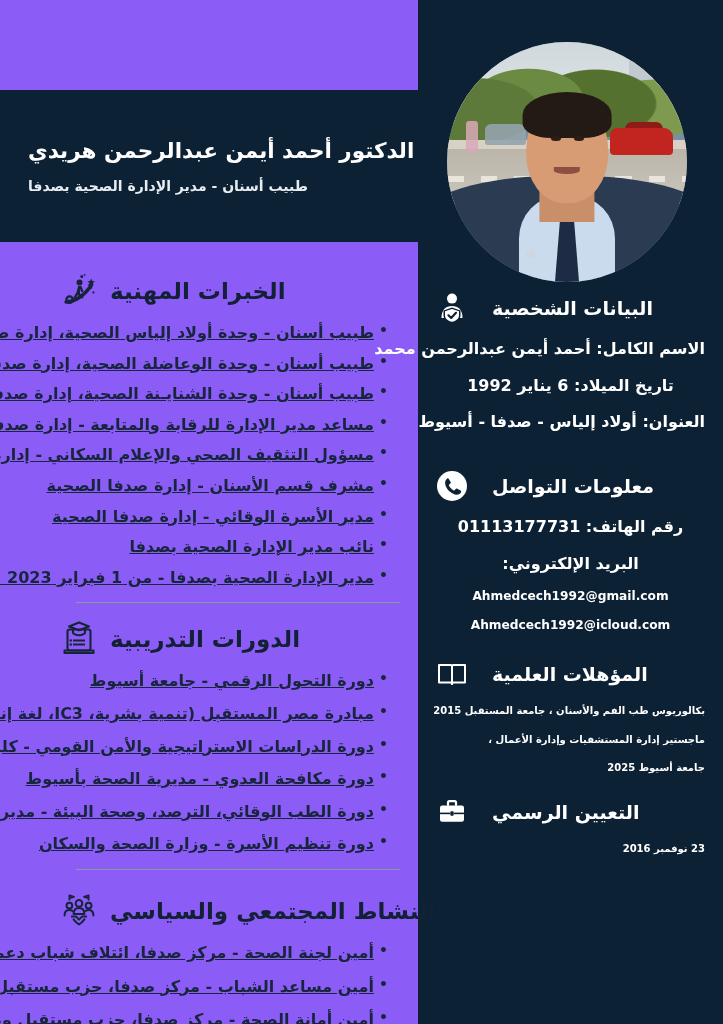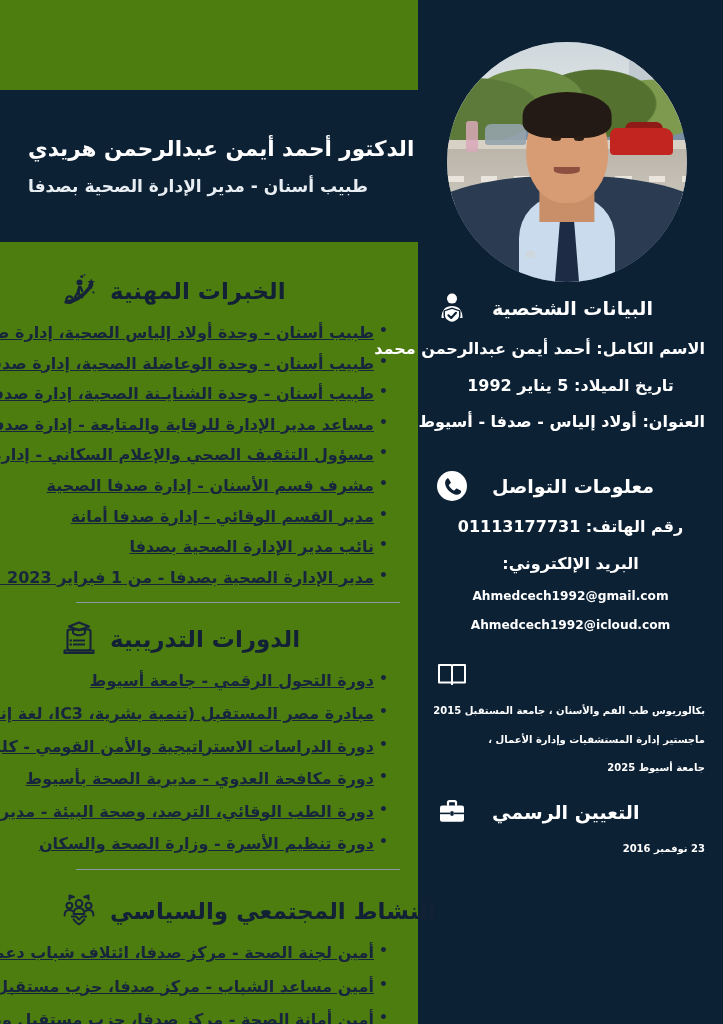--- a/index.html
+++ b/index.html
@@ -5,21 +5,21 @@
   * { margin:0; padding:0; box-sizing:border-box; }
   html, body {
     width:723px; height:1024px;
     background:#ffffff;
     font-family:"DejaVu Sans", sans-serif;
     overflow:hidden;
   }
   .page {
     position:relative;
     width:723px; height:1024px;
-    background:#4d7c0f;
+    background:#8b5cf6;
   }
 
   
   .sidebar {
     position:absolute;
     top:0; right:0;
     width:305px; height:1024px;
     background:#0d2135;
   }
 
@@ -40,21 +40,21 @@
     color:#ffffff;
     font-size:21.5px;
     font-weight:bold;
     letter-spacing:0px;
     line-height:1.25;
     white-space:nowrap;
     direction:rtl;
   }
   .hdr-sub {
     color:#e8edf2;
-    font-size:17px;
+    font-size:14px;
     font-weight:bold;
     margin-top:14px;
     white-space:nowrap;
     direction:rtl;
   }
 
   
   .portrait-wrap {
     position:absolute;
     top:42px; right:36px;
@@ -206,21 +206,21 @@
           <path d="M5.5 26 C5.5 17.5 10 14 16 14 C22 14 26.5 17.5 26.5 26 Z" fill="#fff"></path>
           <path d="M16 15.5 L24.5 18.4 L24.5 23.6 C24.5 27.6 20.6 30.3 16 31.4 C11.4 30.3 7.5 27.6 7.5 23.6 L7.5 18.4 Z" fill="#0d2135"></path>
           <path d="M16 17 L23 19.3 L23 23.4 C23 26.6 19.9 28.9 16 29.8 C12.1 28.9 9 26.6 9 23.4 L9 19.3 Z" fill="#fff"></path>
           <path d="M12.4 23.3 L15.2 26 L20 20.8" fill="none" stroke="#0d2135" stroke-width="2.1" stroke-linecap="round" stroke-linejoin="round"></path>
         </svg>
       </span>
       <h2>البيانات الشخصية</h2>
     </div>
     <div class="sb-body">
       <div class="sb-line">الاسم الكامل: أحمد أيمن عبدالرحمن محمد</div>
-      <div class="sb-line">تاريخ الميلاد: 5 يناير 1992</div>
+      <div class="sb-line">تاريخ الميلاد: 6 يناير 1992</div>
       <div class="sb-line">العنوان: أولاد إلياس - صدفا - أسيوط</div>
     </div>
   </div>
 
   <div class="sb-sec" style="top:470px;">
     <div class="sb-head">
       <span class="sb-icon">
         <svg viewBox="0 0 32 32" width="32" height="32" aria-hidden="true">
           <circle cx="16" cy="16" r="15" fill="#fff"></circle>
           <path d="M11.2 8.6 C9.4 10.2 8.6 12.4 9.4 15 C10.8 19.6 14.6 23.2 19 24.4 C21.6 25.1 23.6 24.2 24.9 22.4 C25.4 21.7 25.2 21 24.5 20.6 L21.3 18.7 C20.7 18.3 20.1 18.4 19.7 19 L18.9 20.1 C18.6 20.5 18.2 20.6 17.7 20.4 C15.6 19.4 13.9 17.7 12.9 15.6 C12.7 15.1 12.8 14.7 13.2 14.4 L14.3 13.6 C14.9 13.2 15 12.6 14.6 12 L12.8 8.9 C12.4 8.2 11.8 8.1 11.2 8.6 Z" fill="#0d2135"></path>
@@ -238,20 +238,21 @@
 
   <div class="sb-sec" style="top:658px;">
     <div class="sb-head">
       <span class="sb-icon">
         <svg viewBox="0 0 32 32" width="32" height="32" aria-hidden="true">
           <path d="M3 7 L14.6 7 C15.4 7 16 7.6 16 8.4 L16 26 C16 25 15.4 24.6 14.6 24.6 L3 24.6 Z" fill="none" stroke="#fff" stroke-width="2" stroke-linejoin="round"></path>
           <path d="M29 7 L17.4 7 C16.6 7 16 7.6 16 8.4 L16 26 C16 25 16.6 24.6 17.4 24.6 L29 24.6 Z" fill="none" stroke="#fff" stroke-width="2" stroke-linejoin="round"></path>
           <line x1="16" y1="9" x2="16" y2="25.6" stroke="#fff" stroke-width="2"></line>
         </svg>
       </span>
+      <h2>المؤهلات العلمية</h2>
     </div>
     <div class="sb-body">
       <div class="sb-line small">بكالوريوس طب الفم والأسنان ، جامعة المستقبل 2015</div>
       <div class="sb-line small">ماجستير إدارة المستشفيات وإدارة الأعمال ،</div>
       <div class="sb-line small">جامعة أسيوط 2025</div>
     </div>
   </div>
 
   <div class="sb-sec" style="top:796px;">
     <div class="sb-head">
@@ -290,21 +291,21 @@
         </span>
         <h2>الخبرات المهنية</h2>
       </div>
       <ul class="m-list">
         <li>طبيب أسنان - وحدة أولاد إلياس الصحية، إدارة صدفا الصحية</li>
         <li>طبيب أسنان - وحدة الوعاضلة الصحية، إدارة صدفا الصحية</li>
         <li>طبيب أسنان - وحدة الشنايـنة الصحية، إدارة صدفا الصحية</li>
         <li>مساعد مدير الإدارة للرقابة والمتابعة - إدارة صدفا الصحية</li>
         <li>مسؤول التثقيف الصحي والإعلام السكاني - إدارة صدفا الصحية</li>
         <li>مشرف قسم الأسنان - إدارة صدفا الصحية</li>
-        <li>مدير القسم الوقائي - إدارة صدفا أمانة</li>
+        <li>مدير الأسرة الوقائي - إدارة صدفا الصحية</li>
         <li>نائب مدير الإدارة الصحية بصدفا</li>
         <li>مدير الإدارة الصحية بصدفا - من 1 فبراير 2023 حتى الآن</li>
       </ul>
     </div>
 
     <div class="divider"></div>
 
     <div class="m-sec sec-gap-b">
       <div class="m-head">
         <span class="m-icon">

